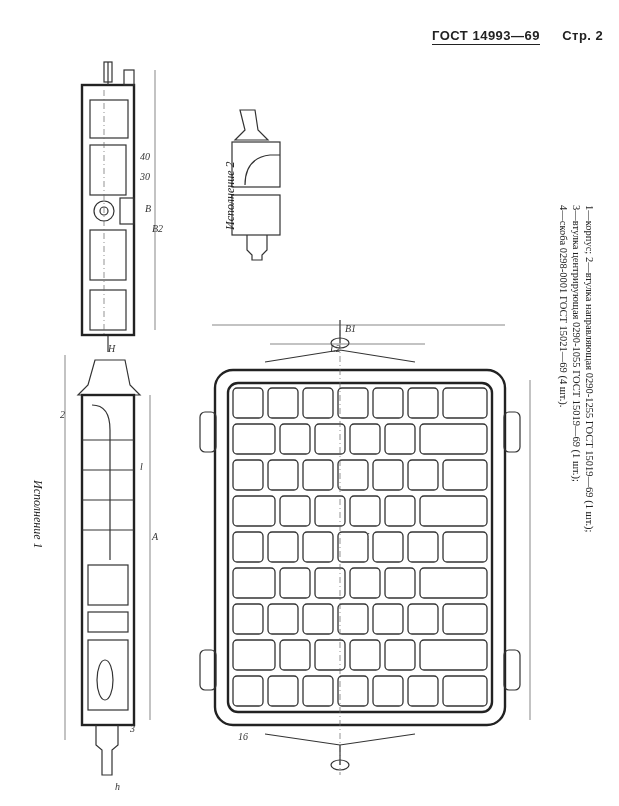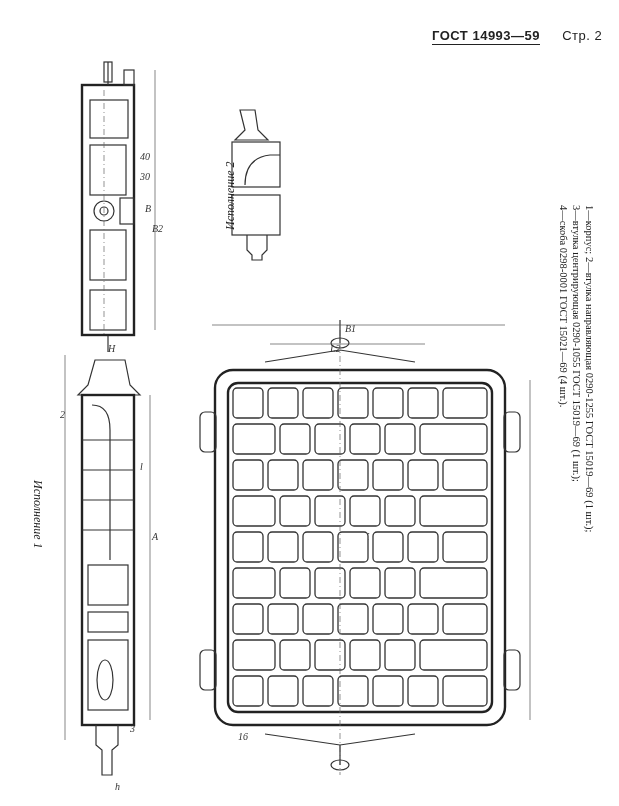--- a/index.html
+++ b/index.html
@@ -1,35 +1,35 @@
 <!DOCTYPE html>
 <html><head>
 <meta charset="utf-8">
 <style>
   html,body{margin:0;padding:0;background:#fff;}
   body{width:619px;height:806px;position:relative;overflow:hidden;font-family:"Liberation Sans",sans-serif;color:#222;}
   .header{position:absolute;top:28px;left:432px;font-size:13px;font-weight:bold;letter-spacing:0.5px;}
   .header .std{border-bottom:1.5px solid #222;padding-bottom:1px;}
-  .header .page{margin-left:18px;font-weight:normal;}
+  .header .page{margin-left:18px;font-weight:bold;}
   .rot{position:absolute;transform-origin:left top;transform:rotate(90deg);white-space:nowrap;font-family:"Liberation Serif",serif;}
   .cap-v{font-style:italic;font-size:12px;}
   .legend{font-size:10.5px;line-height:13px;}
   svg{position:absolute;left:0;top:0;}
   .ln{stroke:#333;fill:none;stroke-width:1.2;}
   .thk{stroke:#222;fill:none;stroke-width:2.4;}
   .thin{stroke:#555;fill:none;stroke-width:0.7;}
   .dash{stroke:#666;fill:none;stroke-width:0.7;stroke-dasharray:6 3 1 3;}
   .cell{fill:#fff;stroke:#333;stroke-width:1.3;}
   .lbl{font-family:"Liberation Serif",serif;font-style:italic;font-size:10px;fill:#333;}
 </style>
 </head>
 <body>
 
 <div class="header">
-  <span class="std">ГОСТ 14993—59</span>
+  <span class="std">ГОСТ 14993—69</span>
   <span class="page">Стр. 2</span>
 </div>
 
 <svg width="619" height="806">
 
   <g>
     <rect class="thk" x="82" y="85" width="52" height="250"></rect>
     <line class="ln" x1="108" y1="62" x2="108" y2="85"></line>
     <rect class="ln" x="104" y="62" width="8" height="20"></rect>
     <rect class="ln" x="124" y="70" width="10" height="15"></rect>

